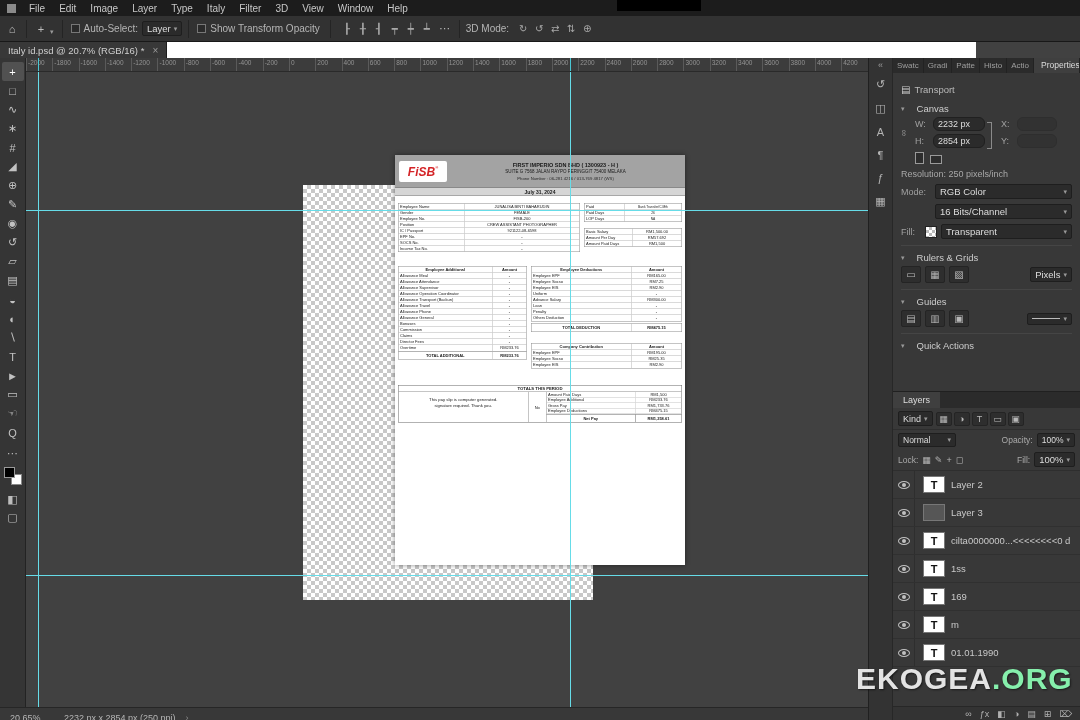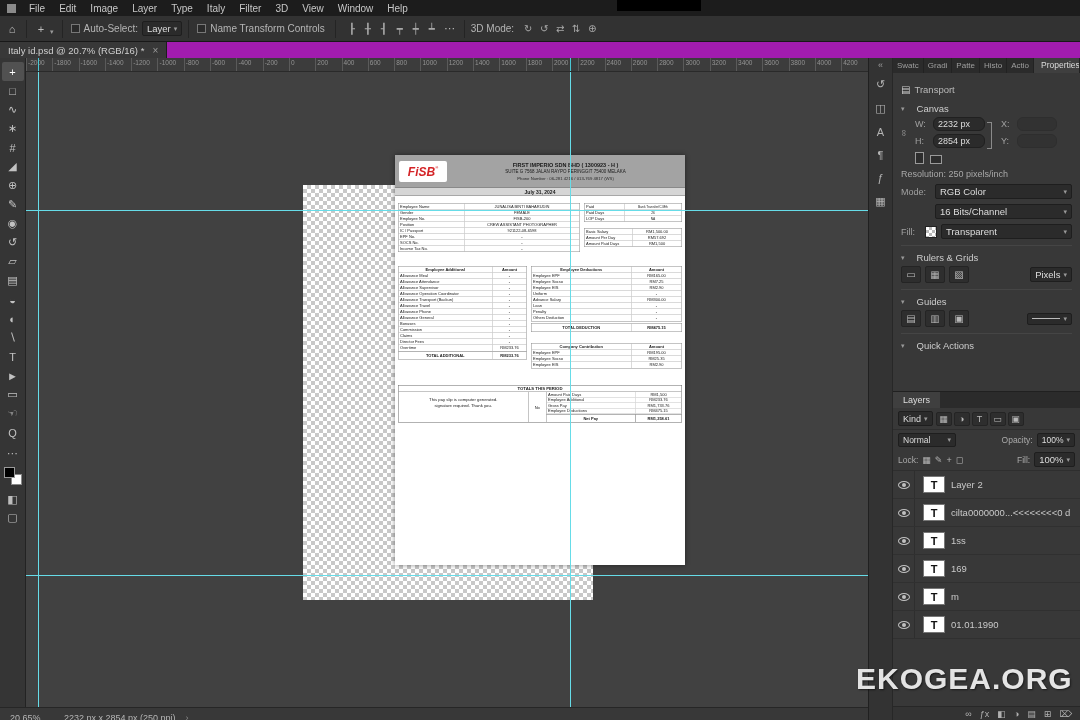--- a/index.html
+++ b/index.html
@@ -19,21 +19,21 @@
 .opt-icon.sm{min-width:14px;font-size:10px;color:#a8a8a8}
 .icon-group{display:inline-flex;gap:2px;margin:0 3px}
 .sep{width:1px;height:18px;background:#242424;margin:0 6px}
 .checkbox{width:9px;height:9px;border:1px solid #777;background:#2a2a2a;margin:0 4px 0 2px;flex:none}
 .opt-label{margin-right:4px;white-space:nowrap}
 .dropdown{display:inline-flex;align-items:center;gap:3px;background:#2b2b2b;border:1px solid #1e1e1e;border-radius:2px;padding:1px 4px;color:#ddd;font-size:9.5px;white-space:nowrap}
 .caret{font-size:7px;color:#999}
 .drop-arrow{font-size:7px;color:#999;margin:6px 2px 0 1px}
 
 
-.tabbar{position:absolute;left:0;top:42px;width:1080px;height:16px;background:#a21caf;z-index:20;display:flex}
+.tabbar{position:absolute;left:0;top:42px;width:976px;height:16px;background:#ffffff;z-index:20;display:flex}
 .tab{display:flex;align-items:center;background:#383838;padding:0 8px;font-size:9.5px;color:#cfcfcf;border-right:1px solid #1d1d1d}
 .tab-close{margin-left:8px;color:#9a9a9a;font-size:10px}
 
 
 .toolbar{position:absolute;left:0;top:58px;width:26px;height:649px;background:#353535;border-right:1px solid #232323;z-index:15;display:flex;flex-direction:column;align-items:center;padding-top:4px}
 .tools{display:flex;flex-direction:column;align-items:center}
 .tools .tool{width:22px;height:19px;display:flex;align-items:center;justify-content:center;font-size:11px;color:#c2c2c2}
 .tools .tool.active{background:#515151;border-radius:2px;color:#fff}
 .tool-extra{display:flex;flex-direction:column;align-items:center;margin-top:2px}
 .swatches{position:relative;width:18px;height:18px;margin:5px 0}
@@ -213,21 +213,21 @@
   <span class="drop-arrow">▾</span>
   <span class="sep"></span>
   <span class="checkbox"></span>
   <span class="opt-label">Auto-Select:</span>
   <span class="dropdown">
     <span>Layer</span>
     <span class="caret">▾</span>
   </span>
   <span class="sep"></span>
   <span class="checkbox"></span>
-  <span class="opt-label">Name Transform Controls</span>
+  <span class="opt-label">Show Transform Opacity</span>
   <span class="sep"></span>
   <span class="icon-group">
       <span class="opt-icon sm">┠</span>
       <span class="opt-icon sm">╂</span>
       <span class="opt-icon sm">┨</span>
       <span class="opt-icon sm">┯</span>
       <span class="opt-icon sm">┿</span>
       <span class="opt-icon sm">┷</span>
     </span>
   <span class="opt-icon">⋯</span>
@@ -743,20 +743,27 @@
             <span class="eye-box">
               <span class="eye"></span>
             </span>
             <span class="thumb text">T</span>
             <span class="lname">Layer 2</span>
           </div>
           <div class="layer-row">
             <span class="eye-box">
               <span class="eye"></span>
             </span>
+            <span class="thumb image"></span>
+            <span class="lname">Layer 3</span>
+          </div>
+          <div class="layer-row">
+            <span class="eye-box">
+              <span class="eye"></span>
+            </span>
             <span class="thumb text">T</span>
             <span class="lname">cilta0000000...&lt;&lt;&lt;&lt;&lt;&lt;&lt;&lt;0 d</span>
           </div>
           <div class="layer-row">
             <span class="eye-box">
               <span class="eye"></span>
             </span>
             <span class="thumb text">T</span>
             <span class="lname">1ss</span>
           </div>
@@ -798,14 +805,14 @@
   </div>
 </div>
 
 <div class="statusbar">
   <span class="zoom-level">20.65%</span>
   <span class="doc-size">2232 px x 2854 px (250 ppi)</span>
   <span class="status-arrow">›</span>
 </div>
 
 <div class="watermark">
-  <span class="wm-main">EKOGEA</span><span class="wm-suffix" style="color: #e5e5e5;">.ORG</span>
+  <span class="wm-main">EKOGEA</span><span class="wm-suffix" style="color: #86efac;">.ORG</span>
 </div>
 
 </body></html>

